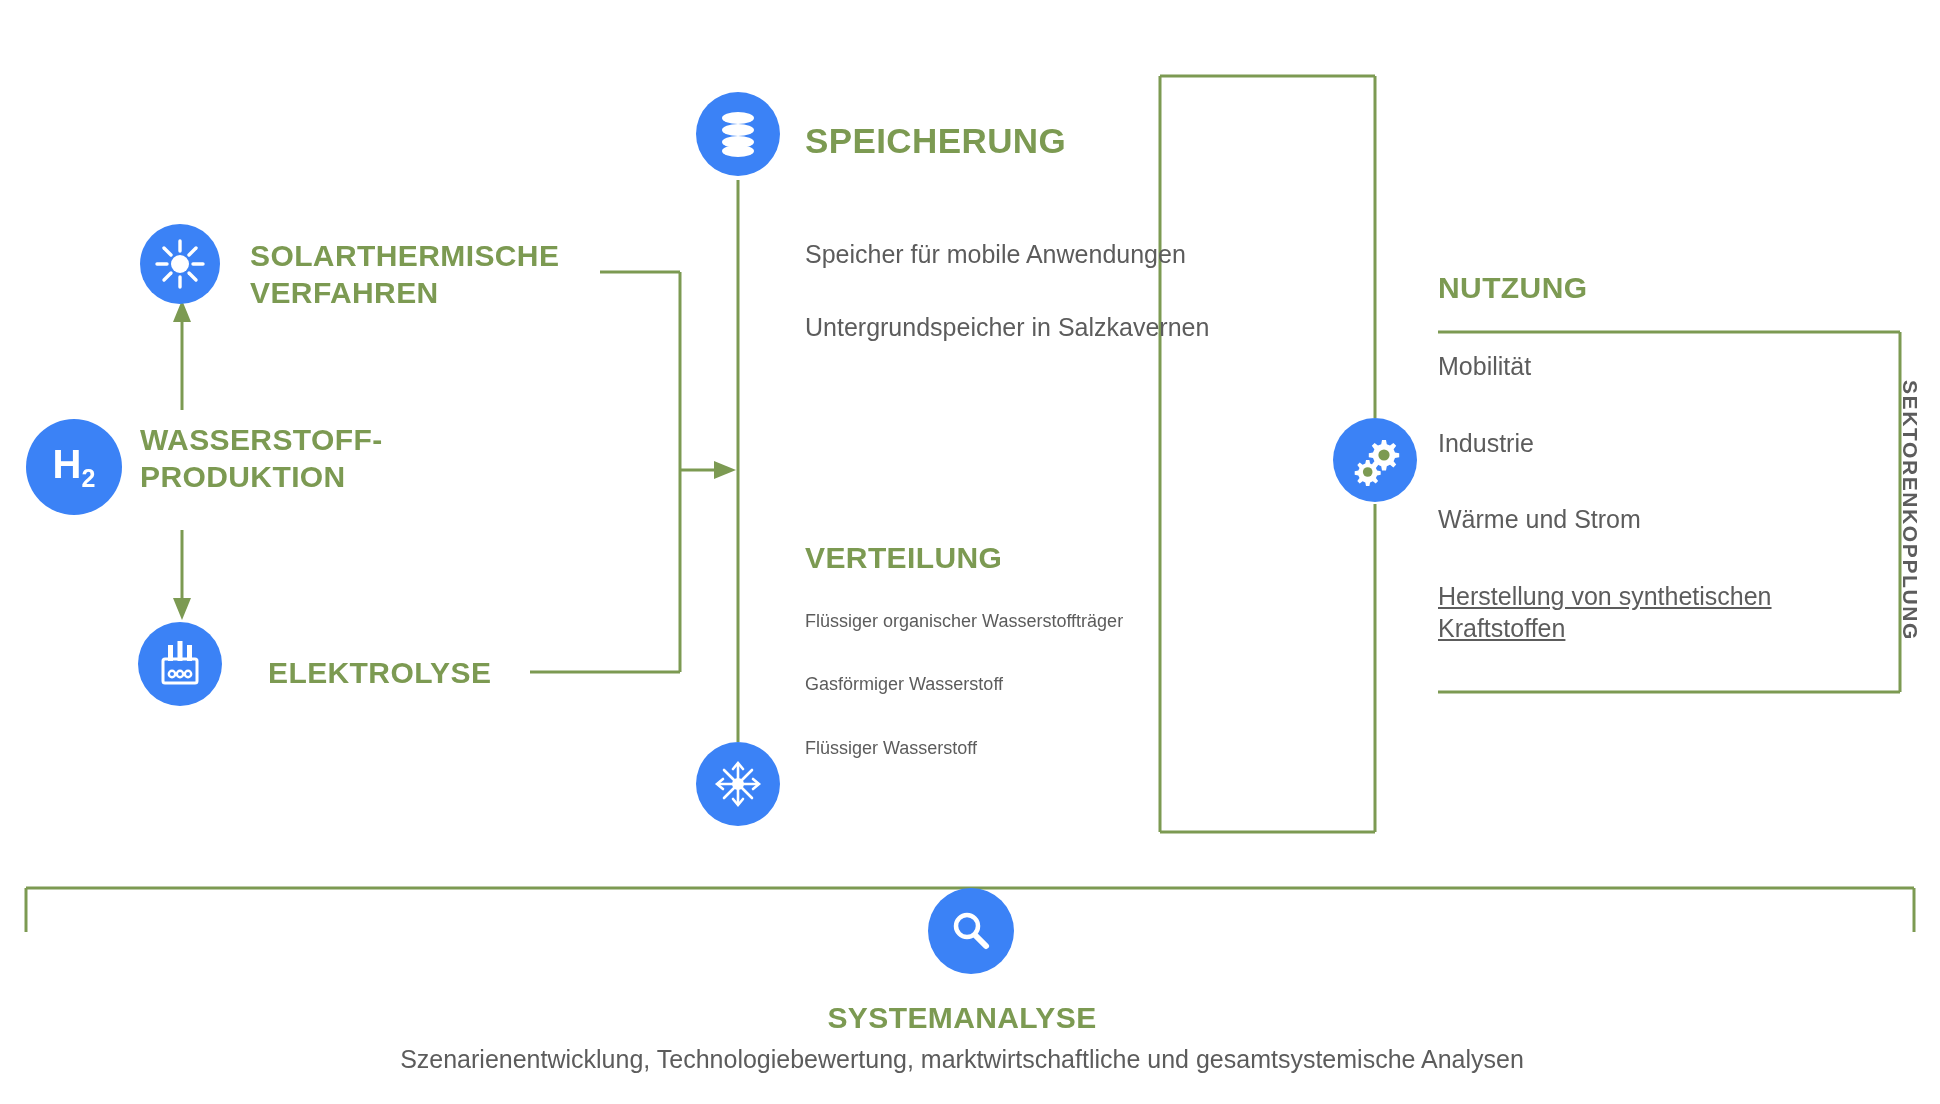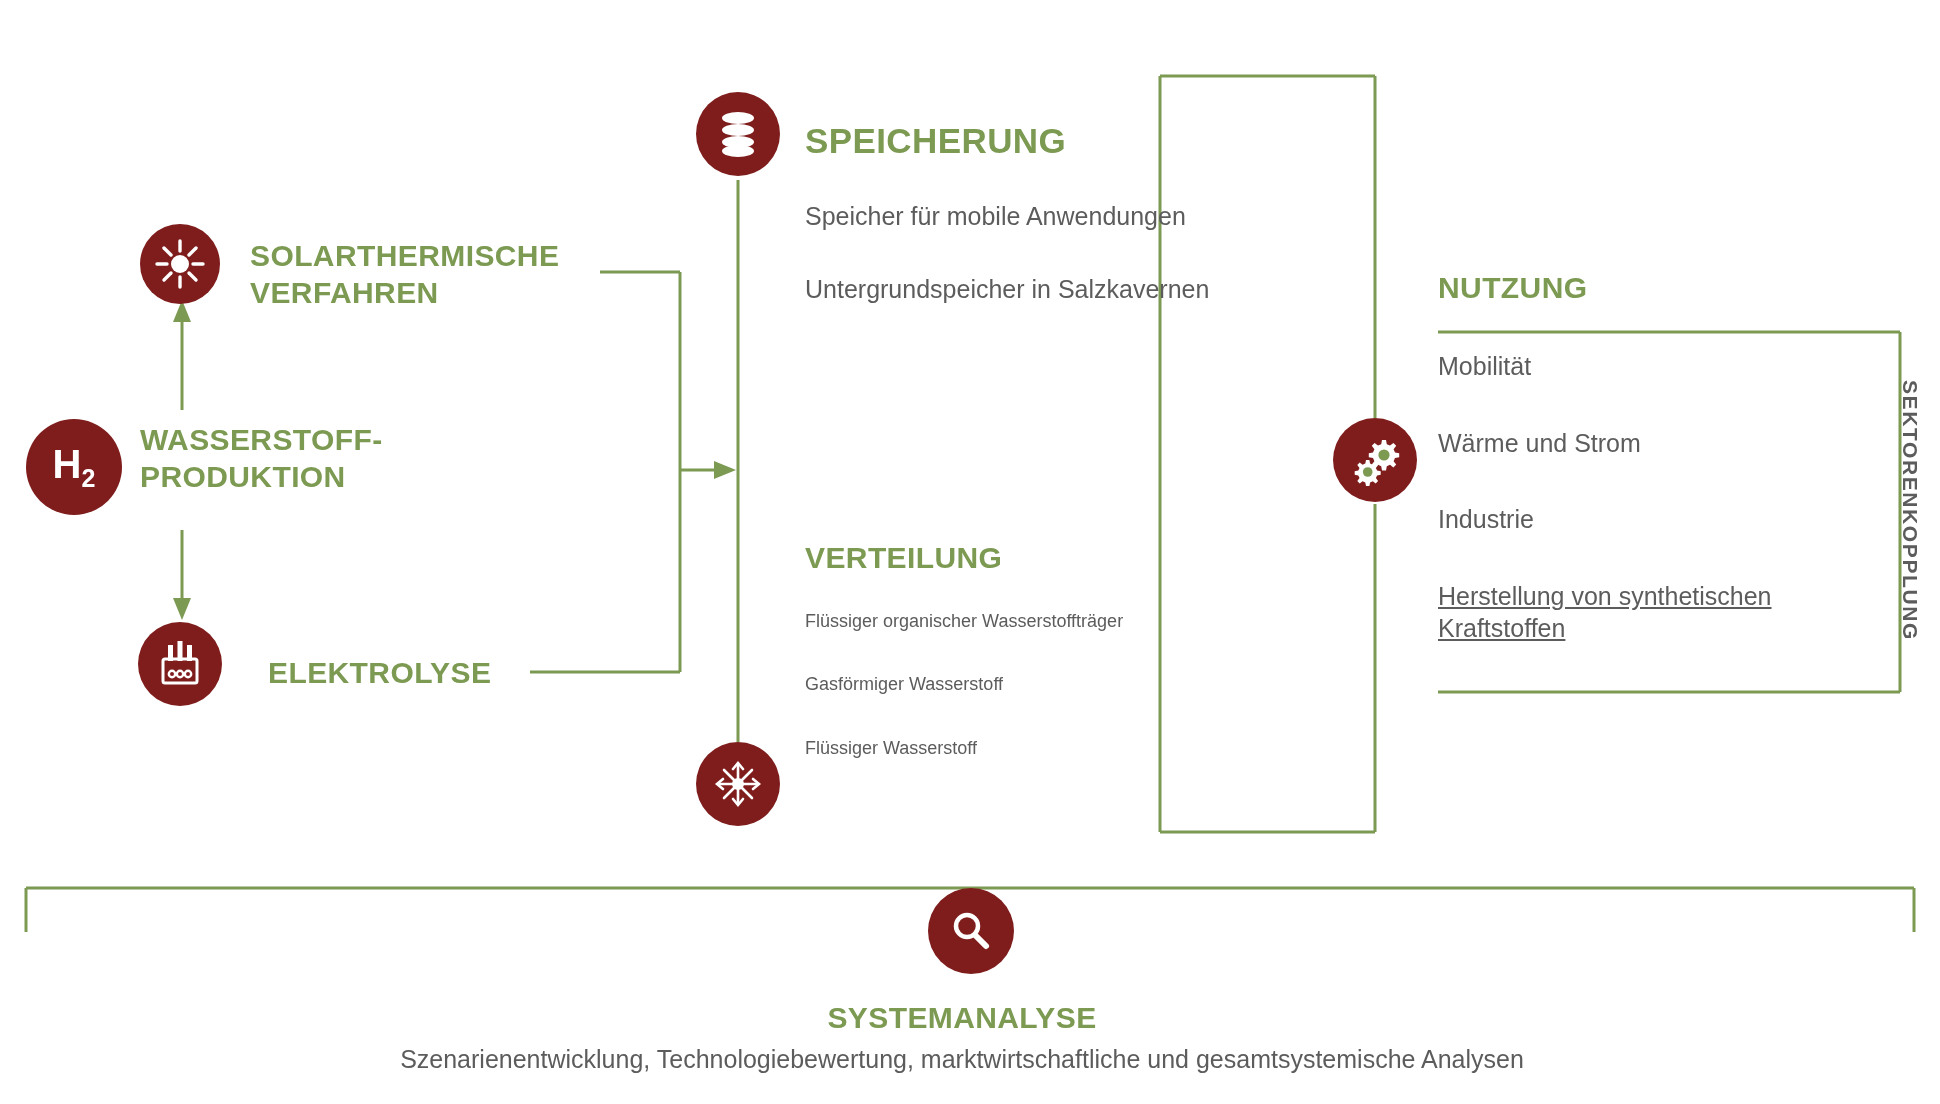--- a/index.html
+++ b/index.html
@@ -17,21 +17,21 @@
   }
   #stage {
     position: relative;
     width: 1940px;
     height: 1104px;
   }
   
   .abs { position: absolute; }
   .circle {
     border-radius: 50%;
-    background: #7f1d1d;
+    background: #3b82f6;
     display: flex;
     align-items: center;
     justify-content: center;
   }
   .heading {
     color: #7c9a52;
     font-weight: bold;
     letter-spacing: 0.4px;
     line-height: 1.22;
   }
@@ -61,21 +61,21 @@
 
   #solar-circle { left: 140px; top: 224px; width: 80px; height: 80px; }
   #solar-title { left: 250px; top: 238px; font-size: 30px; width: 400px; }
 
   #elektrolyse-circle { left: 138px; top: 622px; width: 84px; height: 84px; }
   #elektrolyse-title { left: 268px; top: 655px; font-size: 30px; }
 
   #speicherung-circle { left: 696px; top: 92px; width: 84px; height: 84px; }
   #speicherung-title { left: 805px; top: 120px; font-size: 35px; }
   #speicherung-items { left: 805px; top: 200px; width: 560px; font-size: 25px; }
-  #speicherung-items div { margin-bottom: 40px; }
+  #speicherung-items div { margin-bottom: 40px; margin-top: 38px; }
 
   #verteilung-title { left: 805px; top: 540px; font-size: 30px; }
   #verteilung-items { left: 805px; top: 610px; width: 600px; font-size: 18px; }
   #verteilung-items div { margin-bottom: 40px; }
 
   #gas-circle { left: 696px; top: 742px; width: 84px; height: 84px; }
 
   #nutzung-circle { left: 1333px; top: 418px; width: 84px; height: 84px; }
   #nutzung-title { left: 1438px; top: 270px; font-size: 30px; }
   #nutzung-items { left: 1438px; top: 350px; width: 430px; font-size: 25px; }
@@ -239,22 +239,22 @@
       <circle cx="35" cy="21" r="5.6" fill="#7c9a52"></circle>
       <g fill="#ffffff">
         <path d="M17 26 l3.4 0 0.7 3.6 2.7 1.2 2.9-2.2 2.4 2.4 -2.2 2.9 1.2 2.7 3.6 0.7 0 3.4 -3.6 0.7 -1.2 2.7 2.2 2.9 -2.4 2.4 -2.9-2.2 -2.7 1.2 -0.7 3.6 -3.4 0 -0.7-3.6 -2.7-1.2 -2.9 2.2 -2.4-2.4 2.2-2.9 -1.2-2.7 -3.6-0.7 0-3.4 3.6-0.7 1.2-2.7 -2.2-2.9 2.4-2.4 2.9 2.2 2.7-1.2z"></path>
       </g>
       <circle cx="18.7" cy="38" r="4.8" fill="#7c9a52"></circle>
     </svg>
   </div>
   <div class="abs heading" id="nutzung-title">NUTZUNG</div>
   <div class="abs body-text" id="nutzung-items">
     <div>Mobilität</div>
+    <div>Industrie</div>
     <div>Wärme und Strom</div>
-    <div>Industrie</div>
     <div>Herstellung von synthetischen Kraftstoffen</div>
   </div>
   <div class="abs" id="sektor-label">SEKTORENKOPPLUNG</div>
 
   <div class="abs circle" id="lupe-circle">
     <svg width="48" height="48" viewBox="0 0 48 48">
       <circle cx="20" cy="19" r="11" fill="none" stroke="#ffffff" stroke-width="4.5"></circle>
       <line x1="28" y1="28" x2="39" y2="39" stroke="#ffffff" stroke-width="6" stroke-linecap="round"></line>
     </svg>
   </div>

